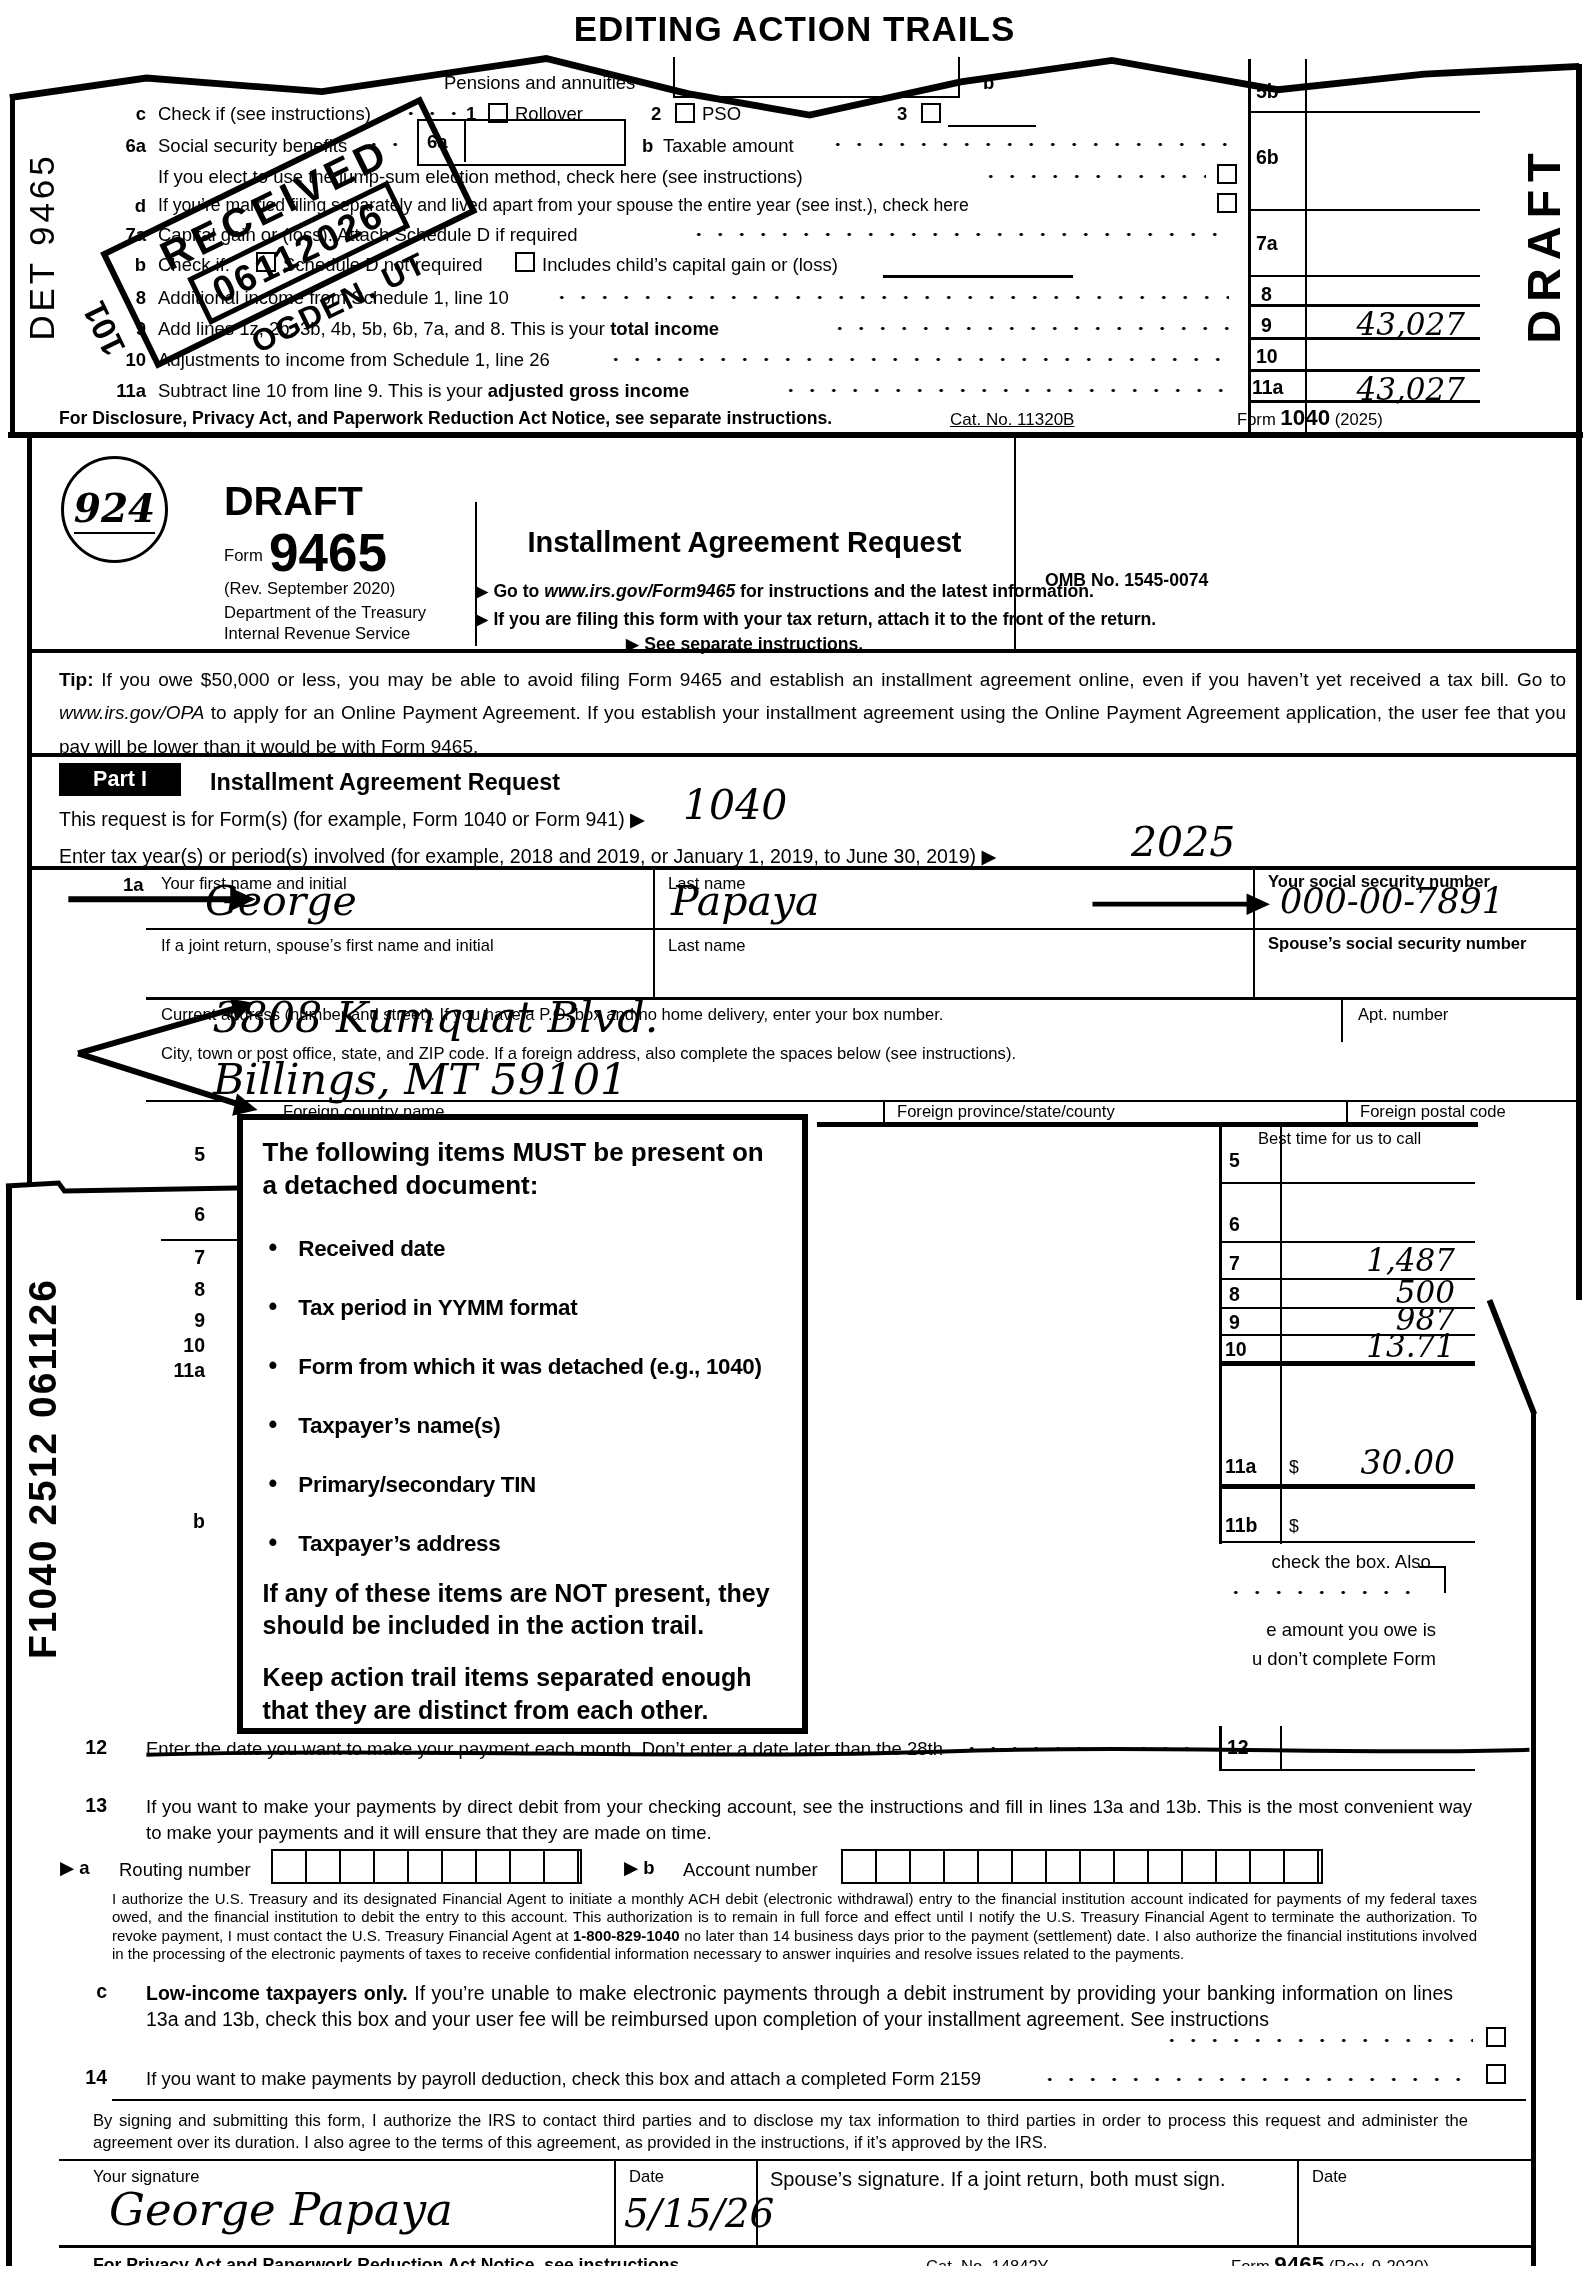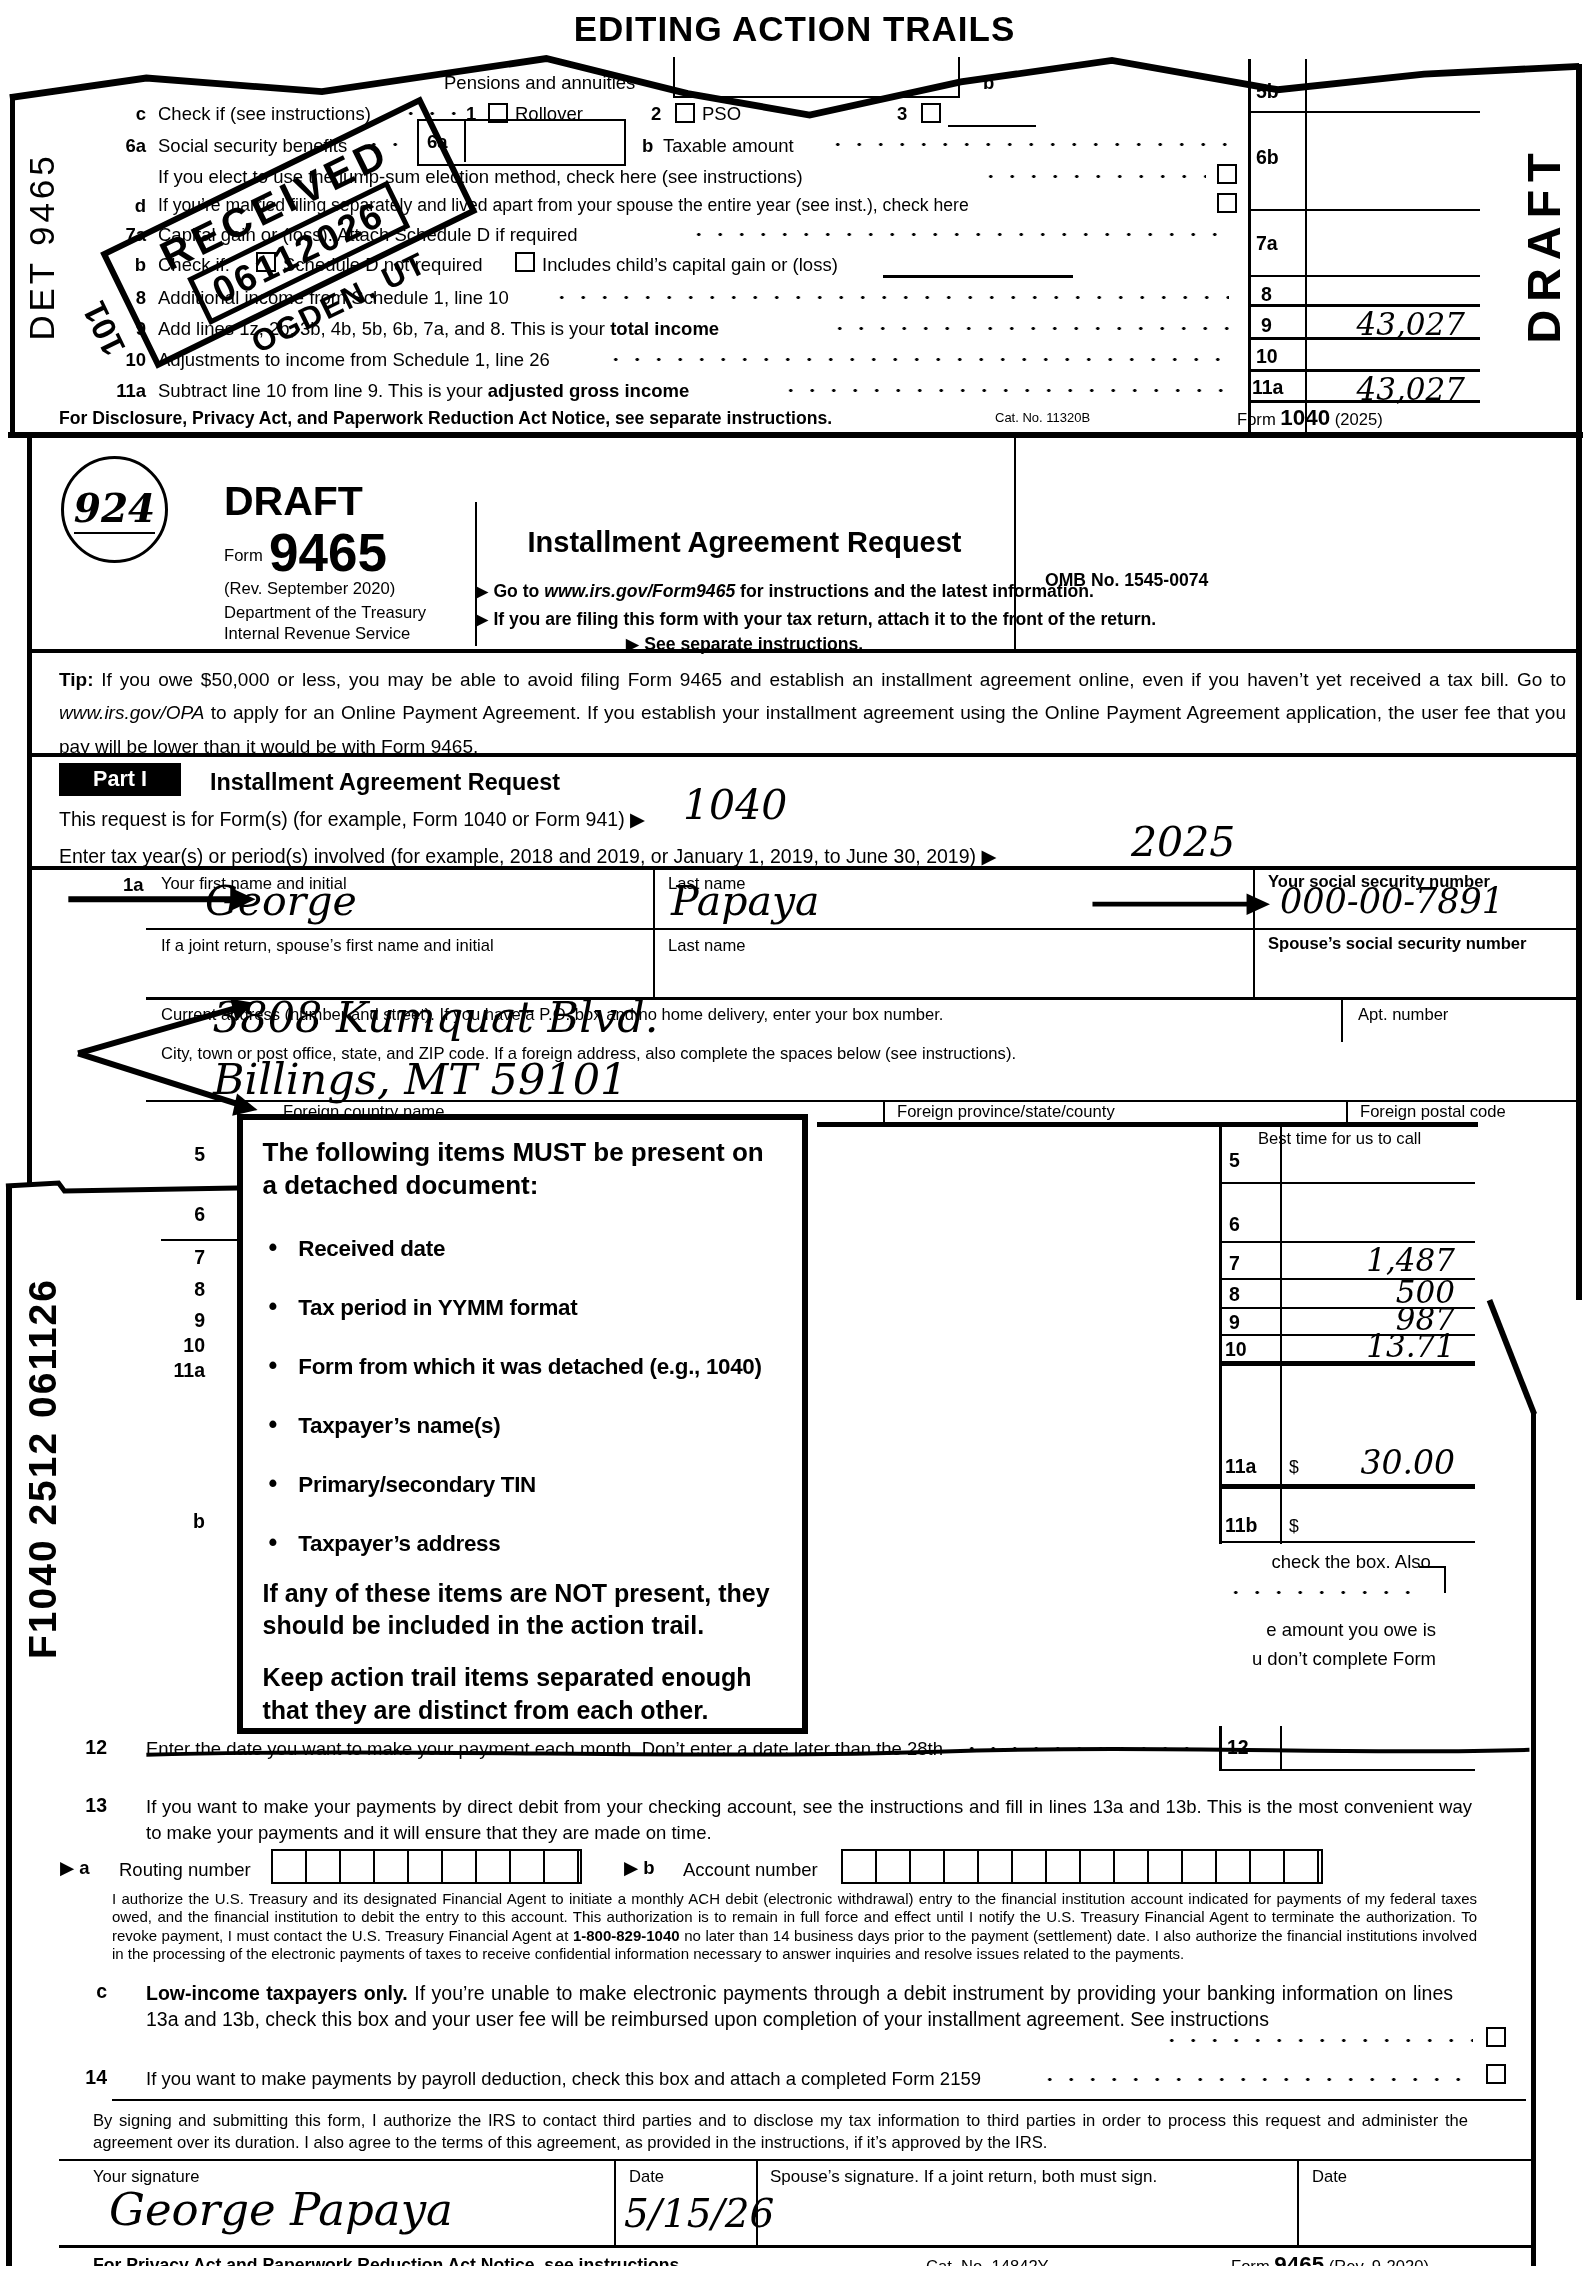--- a/index.html
+++ b/index.html
@@ -127,21 +127,21 @@
   <div class="abs cellnum" style="left:1256px;top:146px;">6b</div>
   <div class="abs cellnum" style="left:1256px;top:232px;">7a</div>
   <div class="abs cellnum" style="left:1261px;top:283px;">8</div>
   <div class="abs cellnum" style="left:1261px;top:314px;">9</div>
   <div class="abs cellnum" style="left:1256px;top:345px;">10</div>
   <div class="abs cellnum" style="left:1252px;top:376px;">11a</div>
   <div class="abs hand ra" style="left:1317px;top:306px;width:148px;font-size:31px;">43,027</div>
   <div class="abs hand ra" style="left:1317px;top:371px;width:148px;font-size:31px;">43,027</div>
 
   <div class="abs b" style="left:59px;top:408px;font-size:17.6px;">For Disclosure, Privacy Act, and Paperwork Reduction Act Notice, see separate instructions.</div>
-  <div class="abs" style="left:995px;top:410px;font-size:13px;">Cat. No. 11320B</div>
+  <div class="abs" style="left:950px;top:410px;font-size:17px;text-decoration:underline;">Cat. No. 11320B</div>
   <div class="abs" style="left:1237px;top:404px;font-size:16.6px;">
     <span>Form</span>
     <span class="b" style="font-size:22.4px;">1040</span>
     <span>(2025)</span>
   </div>
 
   <div class="stamp">
     <div class="outer">
       <div class="rcv">RECEIVED</div>
       <div class="datebox">06112026</div>
@@ -301,21 +301,21 @@
   <div class="cb" style="left:1486px;top:2064px;"></div>
   <div class="hrule" style="left:112px;top:2099px;width:1414px;height:2px;"></div>
 
   <div class="abs wrap" style="left:93px;top:2110px;width:1375px;font-size:16.6px;text-align:justify;line-height:1.3;">By signing and submitting this form, I authorize the IRS to contact third parties and to disclose my tax information to third parties in order to process this request and administer the agreement over its duration. I also agree to the terms of this agreement, as provided in the instructions, if it’s approved by the IRS.</div>
 
   <div class="hrule" style="left:59px;top:2159px;width:1473px;height:2px;"></div>
   <div class="abs" style="left:93px;top:2167px;font-size:16.6px;">Your signature</div>
   <div class="vrule" style="left:614px;top:2159px;width:2px;height:86px;"></div>
   <div class="abs" style="left:629px;top:2167px;font-size:16.6px;">Date</div>
   <div class="vrule" style="left:756px;top:2159px;width:2px;height:86px;"></div>
-  <div class="abs" style="left:770px;top:2167px;font-size:17px;">Spouse’s signature. If a joint return, both must sign.</div>
+  <div class="abs" style="left:770px;top:2167px;font-size:20px;">Spouse’s signature. If a joint return, both must sign.</div>
   <div class="vrule" style="left:1297px;top:2159px;width:2px;height:86px;"></div>
   <div class="abs" style="left:1312px;top:2167px;font-size:16.6px;">Date</div>
   <div class="abs hand" style="left:109px;top:2183px;font-size:45px;">George Papaya</div>
   <div class="abs hand" style="left:624px;top:2190px;font-size:39px;">5/15/26</div>
   <div class="hrule" style="left:59px;top:2245px;width:1473px;height:2.9px;"></div>
 
   <div class="abs b" style="left:93px;top:2255px;font-size:17.6px;">For Privacy Act and Paperwork Reduction Act Notice, see instructions.</div>
   <div class="abs" style="left:926px;top:2257px;font-size:16.6px;">Cat. No. 14842Y</div>
   <div class="abs" style="left:1231px;top:2251px;font-size:16.6px;">
     <span>Form</span>

